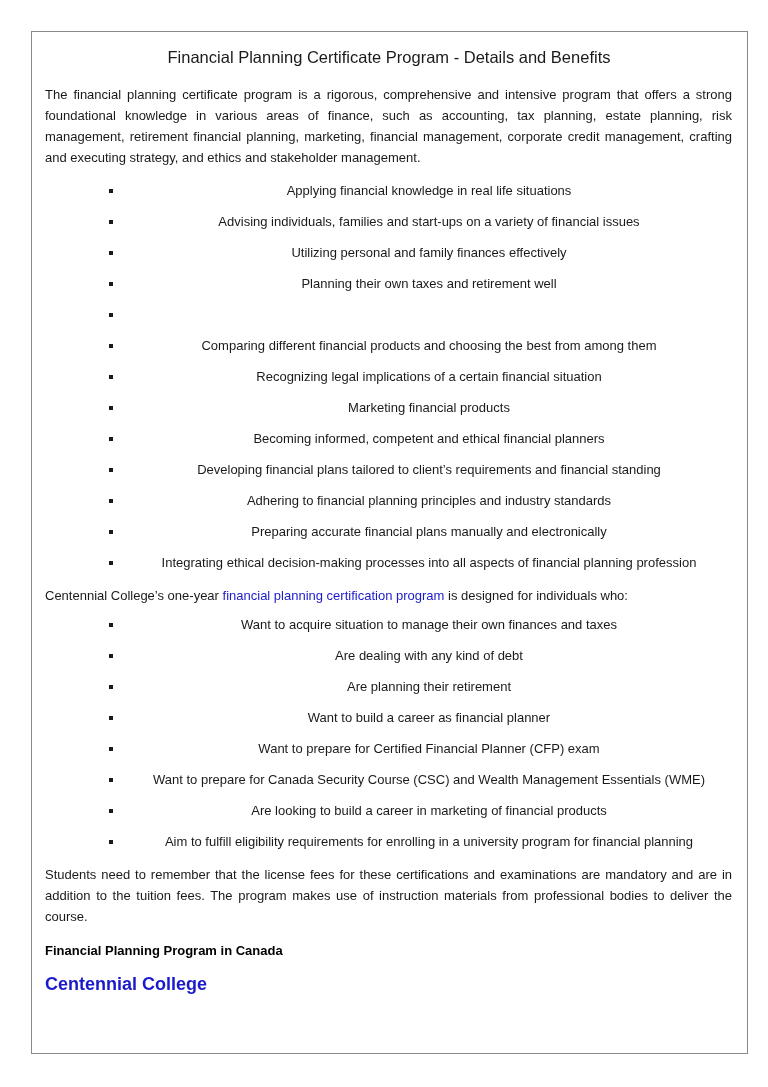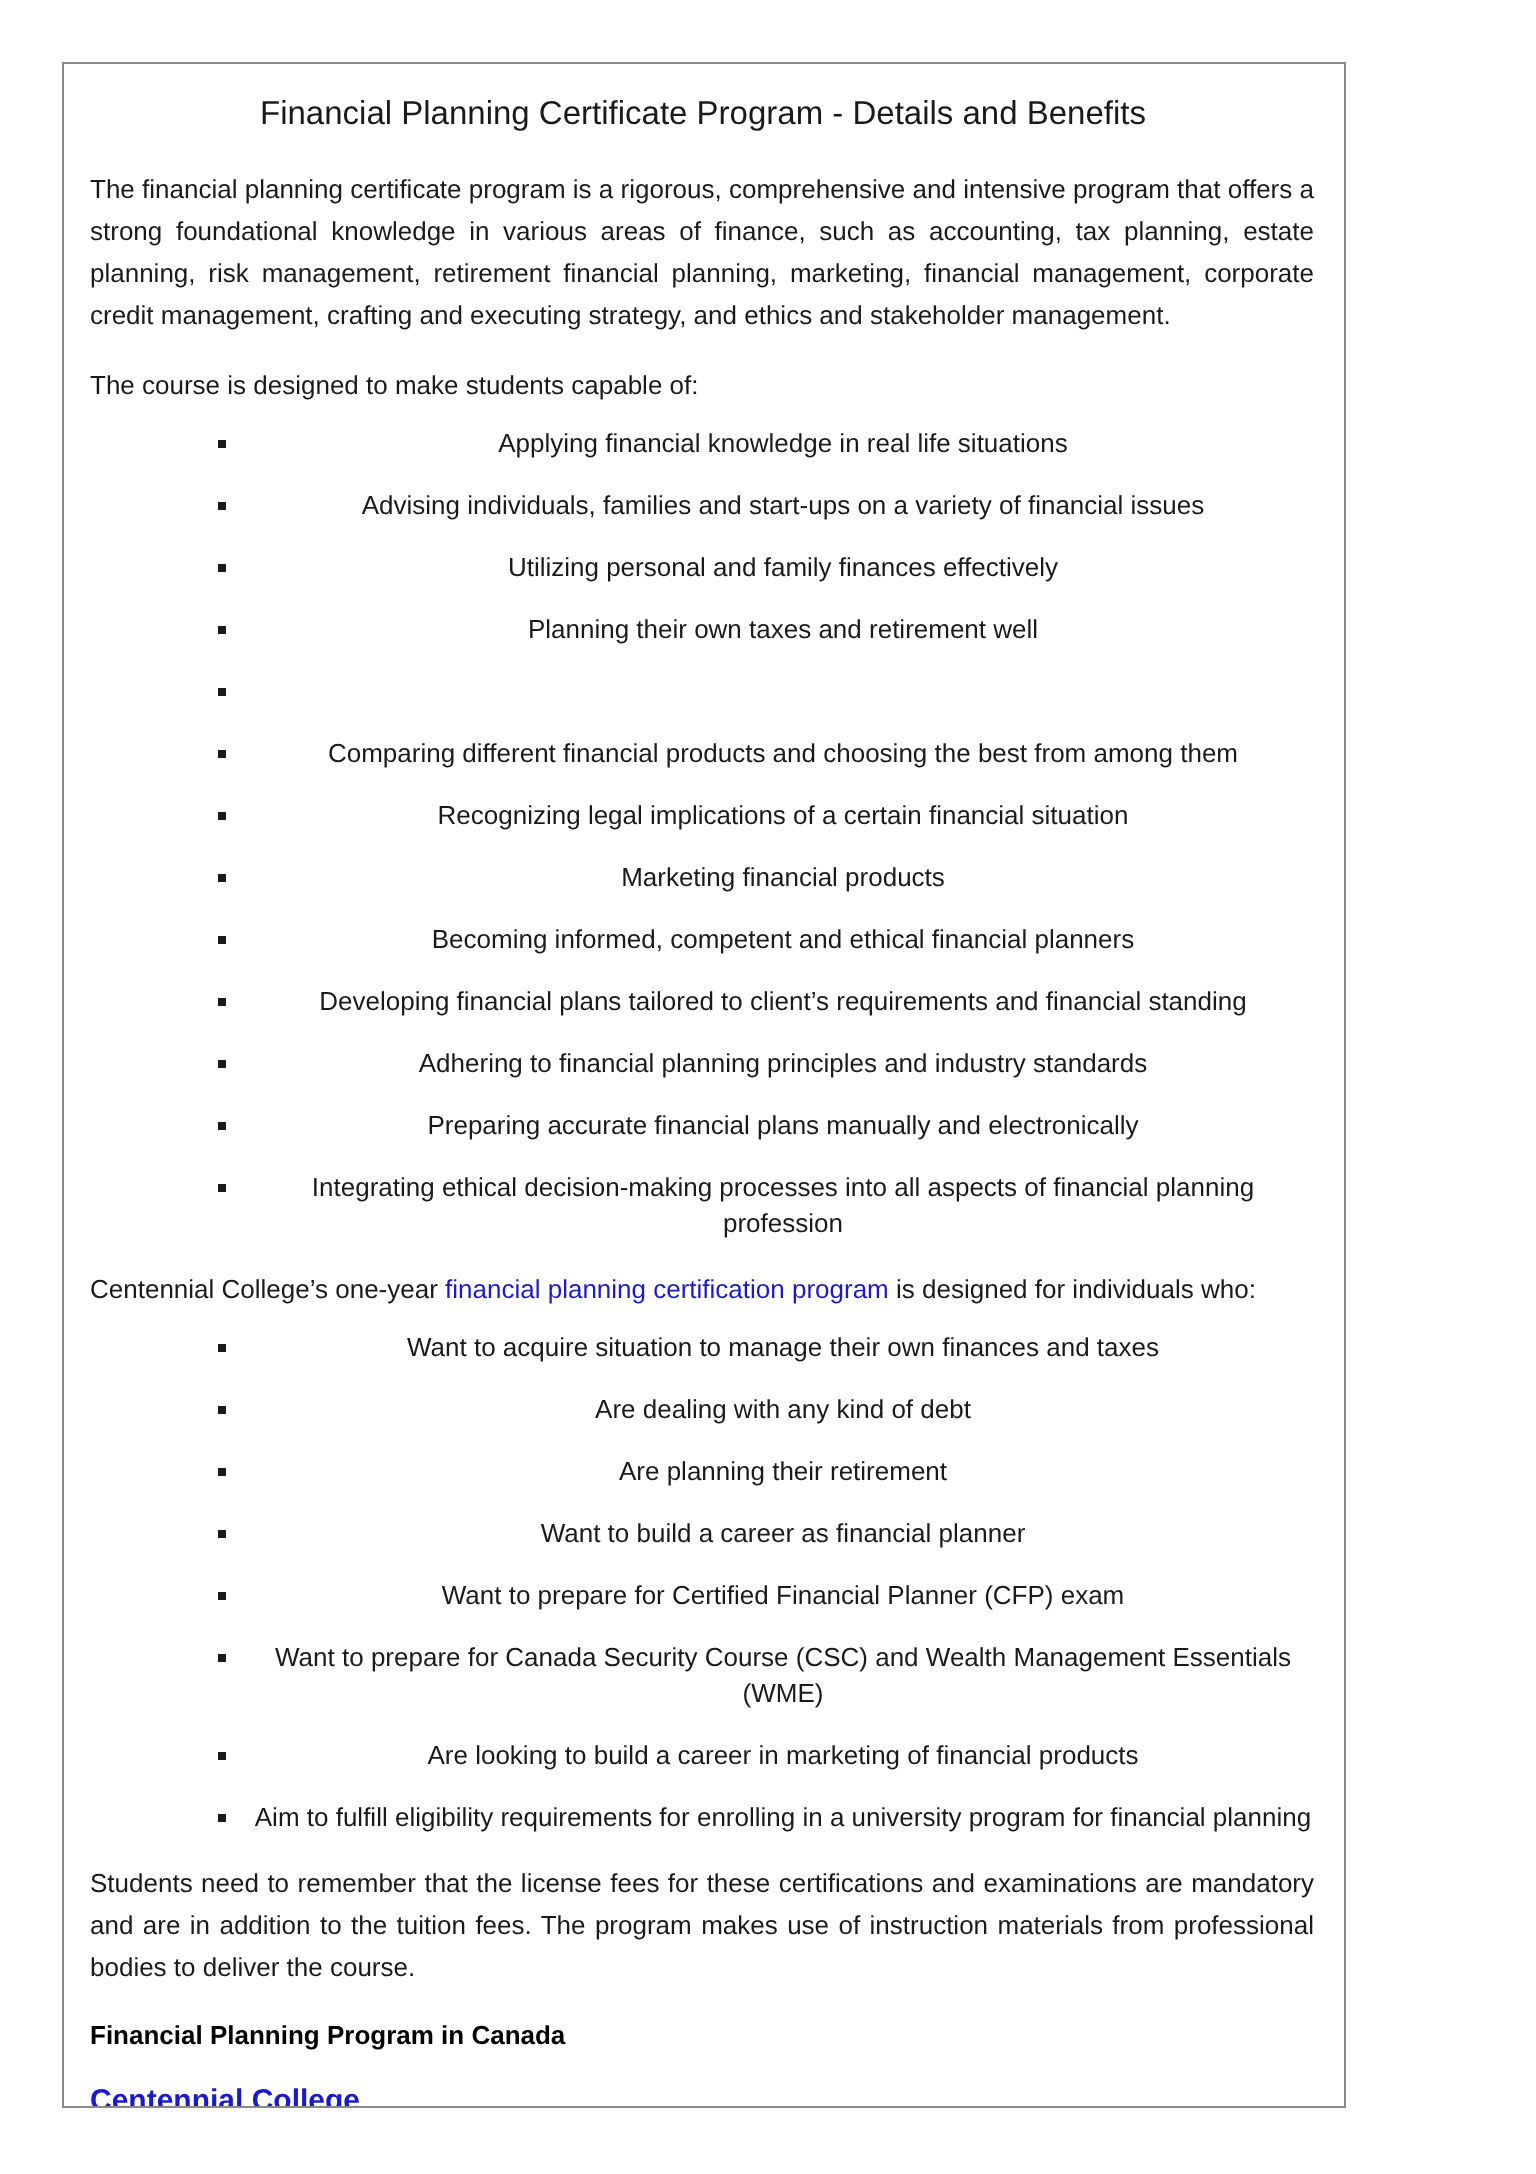--- a/index.html
+++ b/index.html
@@ -11,21 +11,21 @@
     width: 768px;
     height: 1087px;
     font-family: "Liberation Sans", sans-serif;
     -webkit-font-smoothing: antialiased;
   }
 
   .page {
     position: absolute;
     left: 31px;
     top: 31px;
-    width: 642px;
+    width: 717px;
     height: 1023px;
     border: 1px solid #8a8a8a;
     background: #ffffff;
     box-sizing: border-box;
     overflow: hidden;
   }
 
   .page-inner {
     padding: 14px 14px 0 13px;
   }
@@ -87,38 +87,37 @@
 
   h2.section-head {
     font-size: 13px;
     line-height: 20px;
     font-weight: bold;
     color: #000000;
     margin: 12px 0 14px 0;
   }
 
   .footer-link {
-    font-size: 15px;
+    font-size: 18px;
     line-height: 18px;
     font-weight: bold;
     color: #1a1aCC;
     margin: 0;
   }
 </style>
 </head>
 <body>
 
 <div class="page">
   <div class="page-inner">
 
     <h1 class="doc-title">Financial Planning Certificate Program - Details and Benefits</h1>
 
     <p class="para">The financial planning certificate program is a rigorous, comprehensive and intensive program that offers a strong foundational knowledge in various areas of finance, such as accounting, tax planning, estate planning, risk management, retirement financial planning, marketing, financial management, corporate credit management, crafting and executing strategy, and ethics and stakeholder management.</p>
 
-    <p class="para tight">The course is designed to make students capable of:</p>
 
     <ul class="bullets">
       <li><span class="sq"></span><span>Applying financial knowledge in real life situations</span></li>
       <li><span class="sq"></span><span>Advising individuals, families and start-ups on a variety of financial issues</span></li>
       <li><span class="sq"></span><span>Utilizing personal and family finances effectively</span></li>
       <li><span class="sq"></span><span>Planning their own taxes and retirement well</span></li>
       <li><span class="sq"></span></li>
       <li><span class="sq"></span><span>Comparing different financial products and choosing the best from among them</span></li>
       <li><span class="sq"></span><span>Recognizing legal implications of a certain financial situation</span></li>
       <li><span class="sq"></span><span>Marketing financial products</span></li>

